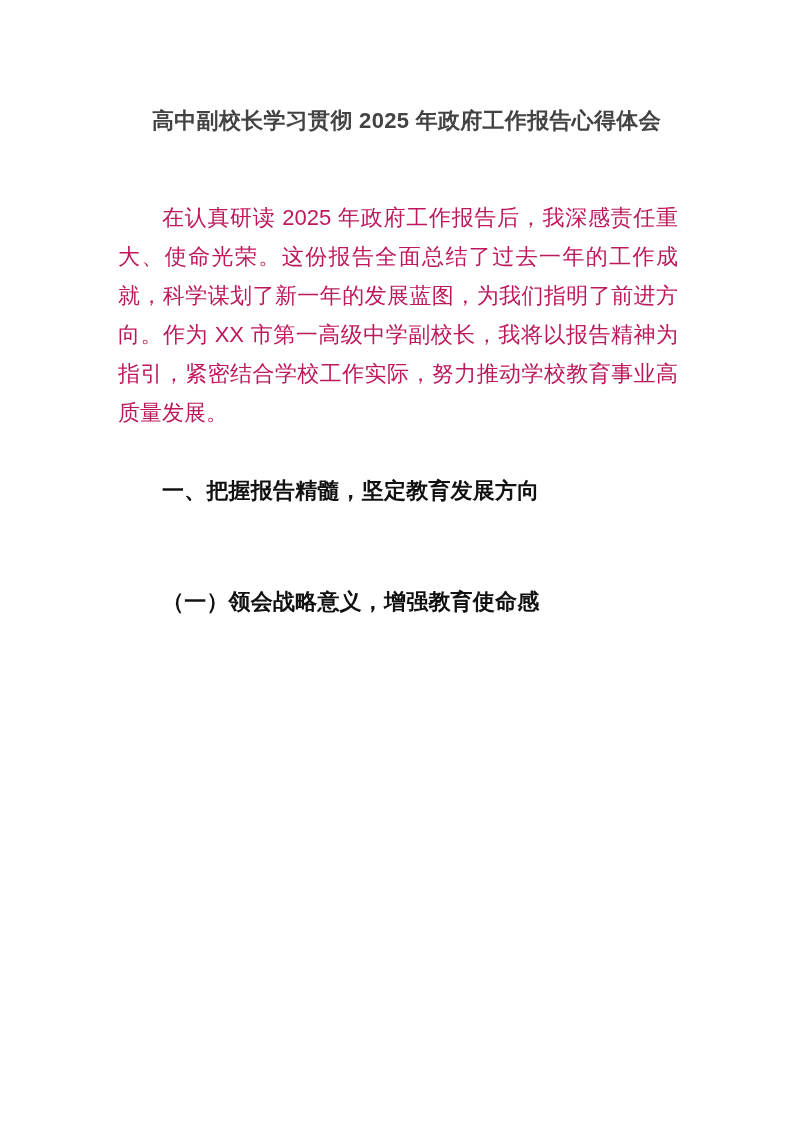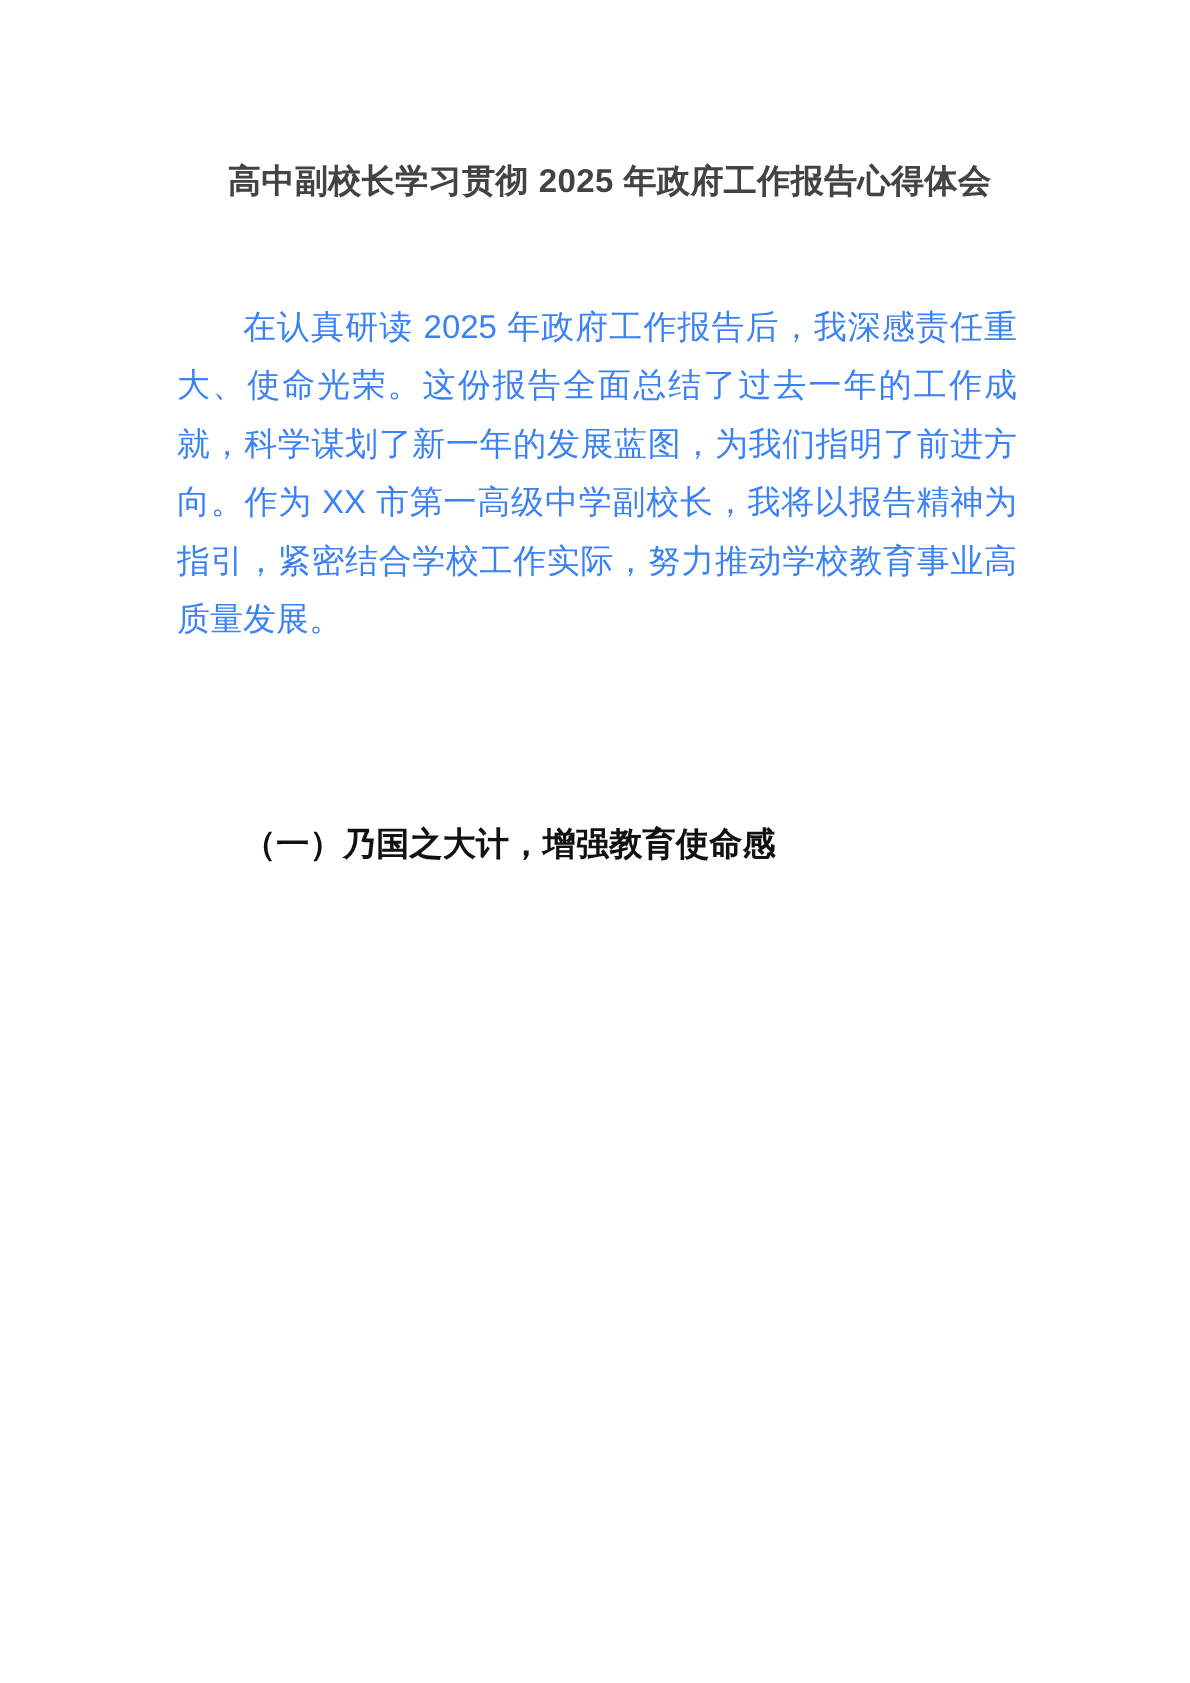--- a/index.html
+++ b/index.html
@@ -34,21 +34,21 @@
     line-height: 34px;
     text-align: left;
     padding-top: 104px;
     padding-left: 34px;
     white-space: nowrap;
   }
   .para {
     margin: 0;
     font-size: 22px;
     line-height: 39px;
-    color: #3b82f6;
+    color: #be185d;
     text-align: justify;
     text-justify: inter-ideograph;
     text-indent: 44px;
     letter-spacing: 0px;
     word-break: break-all;
   }
   .section-heading {
     margin: 0;
     font-size: 22px;
     font-weight: bold;
@@ -77,25 +77,26 @@
   <div class="content">
 
     <h1 class="doc-title">高中副校长学习贯彻 2025 年政府工作报告心得体会</h1>
 
     <div class="gap-after-title"></div>
 
     <p class="para">在认真研读 2025 年政府工作报告后，我深感责任重大、使命光荣。这份报告全面总结了过去一年的工作成就，科学谋划了新一年的发展蓝图，为我们指明了前进方向。作为 XX 市第一高级中学副校长，我将以报告精神为指引，紧密结合学校工作实际，努力推动学校教育事业高质量发展。</p>
 
     <div class="gap-block"></div>
 
+    <h2 class="section-heading">一、把握报告精髓，坚定教育发展方向</h2>
 
     <div class="gap-small"></div>
 
 
     <div class="gap-block"></div>
 
-    <h3 class="sub-heading">（一）乃国之大计，增强教育使命感</h3>
+    <h3 class="sub-heading">（一）领会战略意义，增强教育使命感</h3>
 
     <div class="gap-small"></div>
 
 
   </div>
 </div>
 
 </body></html>

